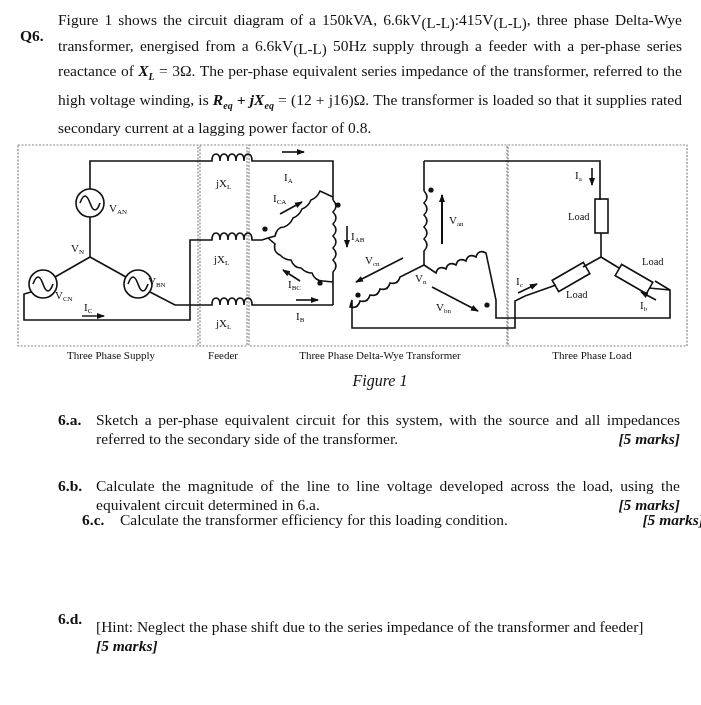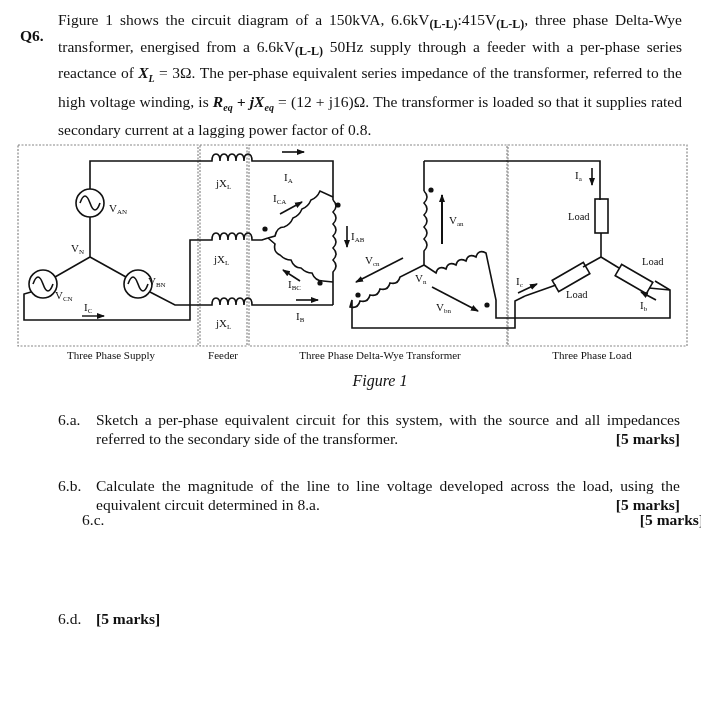--- a/index.html
+++ b/index.html
@@ -6,27 +6,27 @@
   body {
     width: 701px; height: 705px; position: relative; overflow: hidden;
     font-family: "Liberation Serif", serif; color: #111;
   }
   .q-header { position: absolute; left: 20px; top: 9px; width: 662px; font-size: 15.5px; line-height: 22.5px; }
   .q-num { position: absolute; left: 0; top: 16px; font-weight: bold; }
   .q-body { position: absolute; left: 38px; top: 0; width: 624px; text-align: justify; }
   .q-body p { margin: 0; }
   .math { font-style: italic; font-weight: bold; }
   sub { font-size: 10px; }
-  .sub-ll { font-size: 12px; vertical-align: -3px; font-style: normal; font-weight: bold; }
+  .sub-ll { font-size: 15px; vertical-align: -3px; font-style: normal; }
   .figure-svg { position: absolute; left: 0; top: 135px; }
   .fig-caption { position: absolute; top: 372px; left: 0; width: 760px; text-align: center; font-style: italic; font-size: 16px; }
   .part { position: absolute; left: 58px; width: 622px; font-size: 15.5px; line-height: 18.5px; }
-  .part-num { position: absolute; left: 0; top: 0; font-weight: normal; }
+  .part-num { position: absolute; left: 0; top: 0; font-weight: bold; }
   .part-text { position: absolute; left: 38px; width: 584px; text-align: justify; }
-  .marks { float: right; font-weight: bold; }
+  .marks { float: right; font-style: italic; font-weight: bold; }
   .lastline { text-align-last: left; }
   .hint { margin-top: 8px; }
   svg text { font-family: "Liberation Serif", serif; fill: #111; }
 </style>
 </head>
 <body>
 
 <div class="q-header">
   <span class="q-num">Q6.</span>
   <div class="q-body">
@@ -164,30 +164,32 @@
   <span class="part-num">6.a.</span>
   <div class="part-text lastline">
     <span>Sketch a per-phase equivalent circuit for this system, with the source and all impedances referred to the secondary side of the transformer.</span>
     <span class="marks">[5 marks]</span>
   </div>
 </div>
 
 <div class="part" style="top:477px; height:40px;">
   <span class="part-num">6.b.</span>
   <div class="part-text lastline">
-    <span>Calculate the magnitude of the line to line voltage developed across the load, using the equivalent circuit determined in 8.a.</span>
+    <span>Calculate the magnitude of the line to line voltage developed across the load, using the equivalent circuit determined in 6.a.</span>
     <span class="marks">[5 marks]</span>
   </div>
 </div>
 
 <div class="part" style="top:511px; height:20px;margin-left:24px;">
   <span class="part-num">6.c.</span>
   <div class="part-text lastline">
+    <span>Calculate the transformer efficiency for this loading condition.</span>
     <span class="marks">[5 marks]</span>
   </div>
 </div>
 
 <div class="part" style="top:610px; height:100px;">
   <span class="part-num">6.d.</span>
   <div class="part-text lastline">
+    <div class="hint">[Hint: Neglect the phase shift due to the series impedance of the transformer and feeder]</div>
     <div style="text-align:right;"><span class="marks" style="float:none;">[5 marks]</span></div>
   </div>
 </div>
 
 </body></html>

